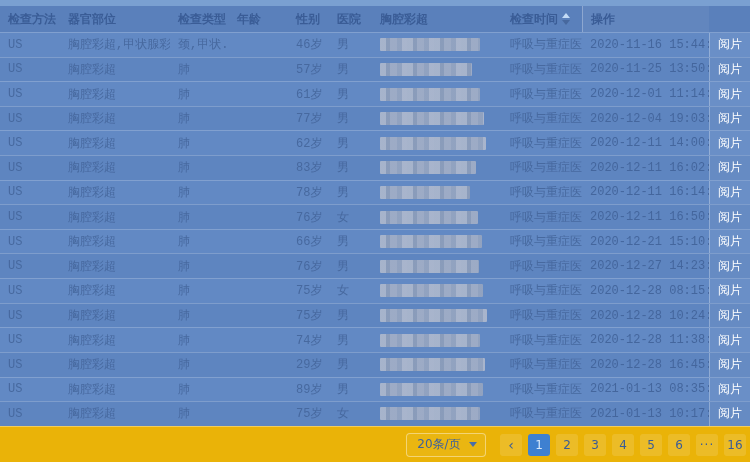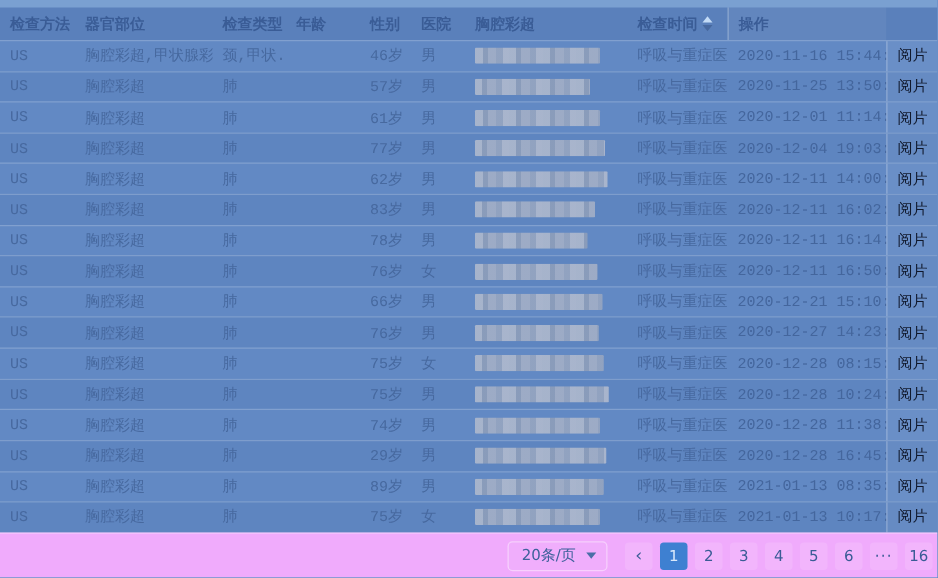--- a/index.html
+++ b/index.html
@@ -29,21 +29,21 @@
   .tbody { background:#6089c4; }
   .row { height:24.62px; border-top:1px solid rgba(255,255,255,0.20); color:#47699f;font-family:Liberation Mono, monospace; }
   .row.odd  { background:#6289c4; }
   .row.even { background:#5e85c0; }
   .c-op {
     border-left:1px solid rgba(255,255,255,0.28);
     background:rgba(255,255,255,0.05);
     height:100%;
     display:flex; align-items:center;
   }
-  .link { color:#0f172a; cursor:pointer; }
+  .link { color:#ffffff; cursor:pointer; }
   .time { color:#44669d; }
 
   
   .sorter { display:inline-flex; flex-direction:column; margin-left:4px; vertical-align:middle; cursor:pointer; }
   .caret { width:0; height:0; border-left:4px solid transparent; border-right:4px solid transparent; }
   .caret.up   { border-bottom:5px solid #c3dbf6; margin-bottom:2px; }
   .caret.down { border-top:5px solid #47689e; }
 
   
   .redact {
@@ -59,21 +59,21 @@
   .watermark {
     position:absolute; left:228px; top:168px;
     font-size:132px; line-height:1; font-weight:bold;
     letter-spacing:12px; color:#ffffff; z-index:40;
     pointer-events:none; white-space:nowrap;
   }
 
   
   .footer {
     position:absolute; left:0; right:0; bottom:0; height:36px;
-    background:#f0abfc;
+    background:#eab308;
     border-top:1px solid rgba(255,255,255,0.35);
     display:flex; justify-content:flex-end; align-items:center;
     padding-right:4px; gap:14px;
   }
   .page-size {
     width:80px; height:24px;
     border:1px solid rgba(255,255,255,0.42); border-radius:4px;
     color:#3f629c; display:flex; align-items:center;
     padding:0 8px; gap:6px; cursor:pointer;
     background:rgba(255,255,255,0.04);

